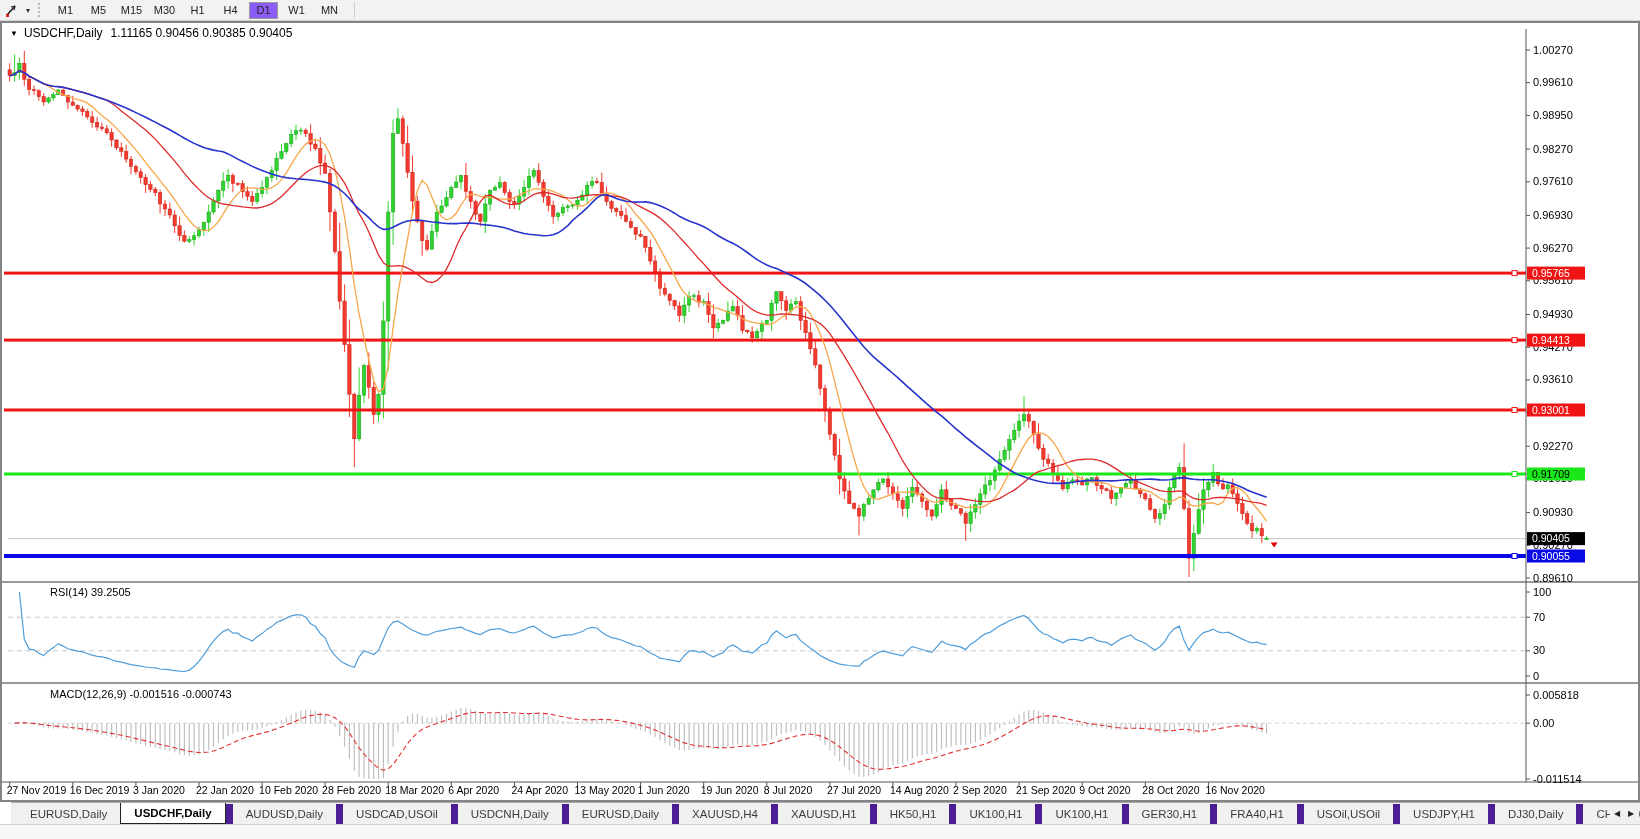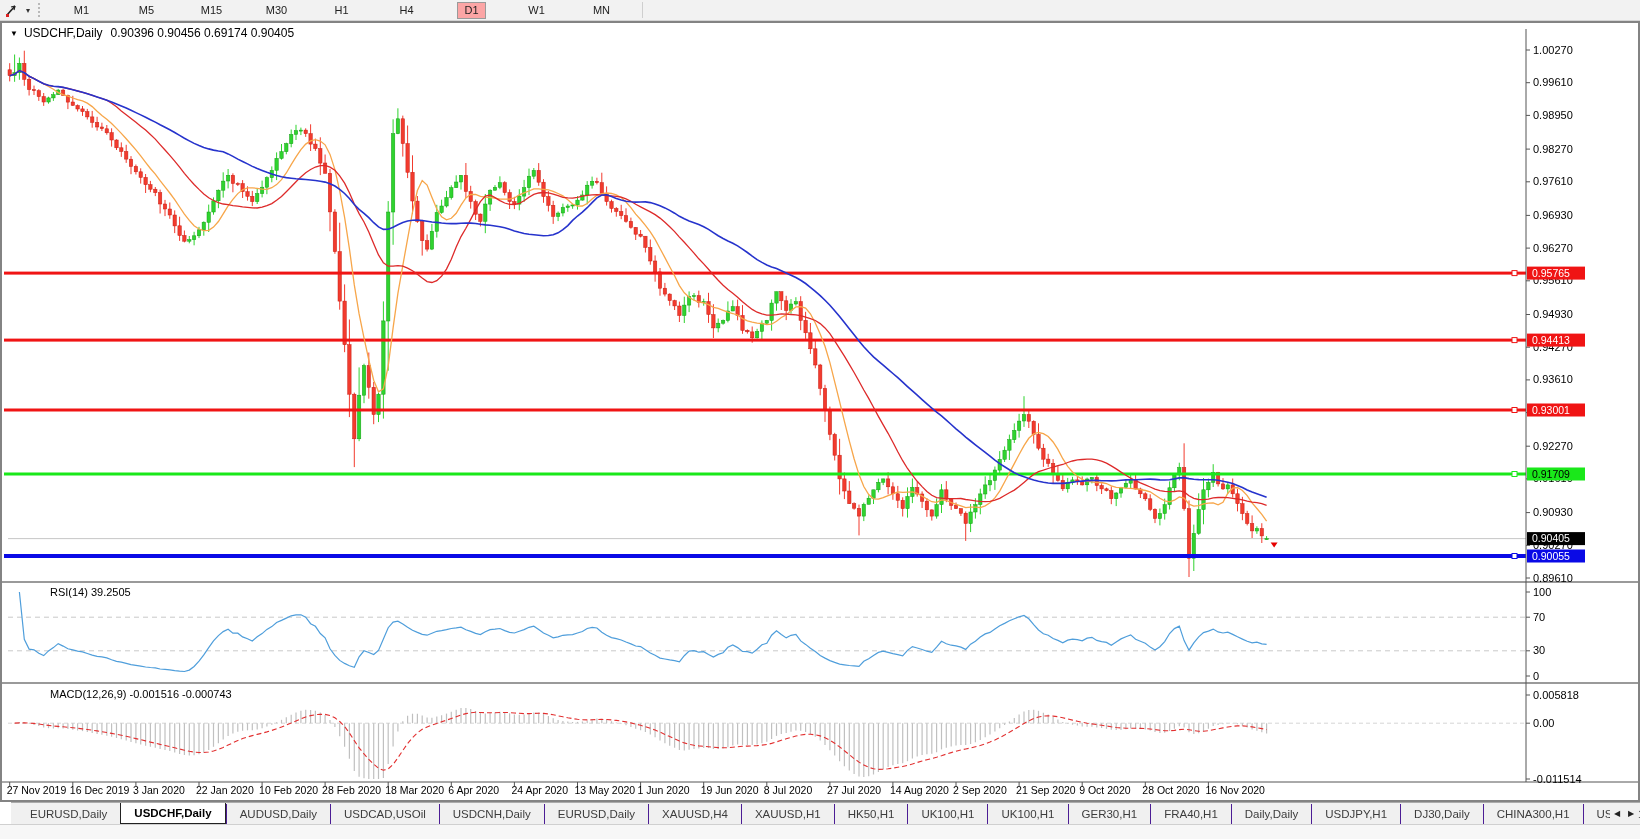--- a/index.html
+++ b/index.html
@@ -6,39 +6,39 @@
   *{box-sizing:border-box;}
   .screen{position:relative;width:1640px;height:839px;background:#fff;overflow:hidden;
           font-family:"Liberation Sans",sans-serif;-webkit-user-select:none;user-select:none;}
   
   .toolbar{position:absolute;left:0;top:0;width:1640px;height:21px;background:#f2f2f2;
            border-bottom:1px solid #d4d4d4;display:flex;align-items:center;}
   .tool-icon{width:22px;height:18px;display:flex;align-items:center;justify-content:center;cursor:pointer;}
   .caret{font-size:8px;color:#333;width:12px;text-align:center;cursor:pointer;}
   .grip{width:5px;height:14px;margin:0 6px 0 4px;border-left:2px dotted #b9b9b9;}
   .tfbtns{display:flex;align-items:center;height:21px;}
-  .tfbtn{min-width:29px;height:17px;margin:0 18px;display:flex;align-items:center;justify-content:center;
+  .tfbtn{min-width:29px;height:17px;margin:0 2px;display:flex;align-items:center;justify-content:center;
          font-size:11px;color:#222;border:1px solid transparent;cursor:pointer;}
-  .tfbtn.active{background:#fca5a5;border:1px solid #9a9a9a;}
+  .tfbtn.active{background:#8b5cf6;border:1px solid #9a9a9a;}
   .toolbar-sep{width:1px;height:16px;background:#cfcfcf;margin-left:8px;}
   
   .chart-window{position:absolute;left:0;top:21px;width:1640px;height:781px;
                 border:2px solid #838383;background:#fff;}
   .chart-title{position:absolute;left:8px;top:3px;font-size:12px;color:#000;z-index:5;white-space:nowrap;}
   .chart-title .tri{font-size:8px;margin-right:6px;position:relative;top:-1px;}
   .chart-title .vals{margin-left:8px;}
   .ind-label{position:absolute;left:9px;font-size:11px;color:#000;z-index:5;white-space:nowrap;padding-left:39px;}
   #rsiLabel{top:563px;}
   #macdLabel{top:665px;}
   #plot{position:absolute;left:0;top:0;}
   
   .tabbar{position:absolute;left:11px;top:802px;width:1640px;height:22px;background:#f0f0f0;
           border-top:1px solid #aaa;display:flex;align-items:flex-end;overflow:hidden;padding-left:6px;}
   .tab{display:inline-flex;align-items:center;height:20px;padding:0 13px;font-size:11.5px;color:#3c3c3c;
-       border-left:1px solid #4c1d95;white-space:nowrap;cursor:pointer;background:#f0f0f0;}
+       border-left:7px solid #4c1d95;white-space:nowrap;cursor:pointer;background:#f0f0f0;}
   .tab:first-child{border-left:none;}
   .tab.active{background:#fff;border:1px solid #222;font-weight:bold;color:#000;height:23px;
               position:relative;z-index:2;}
   .tab-arrows{position:absolute;right:2px;top:804px;display:flex;z-index:3;background:#f0f0f0;height:18px;align-items:center;}
   .tab-arrow{width:14px;height:16px;font-size:8px;color:#222;display:flex;align-items:center;justify-content:center;cursor:pointer;}
   .statusbar{position:absolute;left:0;top:824px;width:1640px;height:15px;background:#f7f7f7;border-top:1px solid #d0d0d0;}
 </style>
 </head>
 <body>
 
@@ -63,21 +63,21 @@
         <div class="tfbtn">H4</div>
         <div class="tfbtn active">D1</div>
         <div class="tfbtn">W1</div>
         <div class="tfbtn">MN</div>
       </div>
     <span class="toolbar-sep"></span>
   </div>
 
   <div class="chart-window">
     <div class="chart-title">
-      <span class="tri">▼</span><span>USDCHF,Daily</span><span class="vals">0.90396 0.90456 0.69174 0.90405</span>
+      <span class="tri">▼</span><span>USDCHF,Daily</span><span class="vals">1.11165 0.90456 0.90385 0.90405</span>
     </div>
     <div class="ind-label" id="rsiLabel">RSI(14) 39.2505</div>
     <div class="ind-label" id="macdLabel">MACD(12,26,9) -0.001516 -0.000743</div>
     <svg id="plot" width="1636" height="777">
         <rect x="0" y="0" width="1636" height="777" fill="#ffffff"></rect>
         <line x1="6" y1="515.6228893058161" x2="1524" y2="515.6228893058161" stroke="#c6c6c6" stroke-width="1"></line>
         <g>
           <line x1="7.7" y1="40.2" x2="7.7" y2="58.4" stroke="#f23b2e" stroke-width="1"></line>
           <rect x="6.0" y="46.8" width="3.4" height="5.9" fill="#f23b2e" stroke="#c81e14" stroke-width="0.5"></rect>
           <line x1="12.6" y1="31.5" x2="12.6" y2="58.8" stroke="#2fd32f" stroke-width="1"></line>
@@ -1009,21 +1009,21 @@
       <div class="tab">USDCAD,USOil</div>
       <div class="tab">USDCNH,Daily</div>
       <div class="tab">EURUSD,Daily</div>
       <div class="tab">XAUUSD,H4</div>
       <div class="tab">XAUUSD,H1</div>
       <div class="tab">HK50,H1</div>
       <div class="tab">UK100,H1</div>
       <div class="tab">UK100,H1</div>
       <div class="tab">GER30,H1</div>
       <div class="tab">FRA40,H1</div>
-      <div class="tab">Daily,Daily</div>
+      <div class="tab">USOil,USOil</div>
       <div class="tab">USDJPY,H1</div>
       <div class="tab">DJ30,Daily</div>
       <div class="tab">CHINA300,H1</div>
       <div class="tab">USOil,H1</div>
     </div>
   <div class="tab-arrows">
     <span class="tab-arrow">◀</span>
     <span class="tab-arrow">▶</span>
   </div>
   <div class="statusbar"></div>

